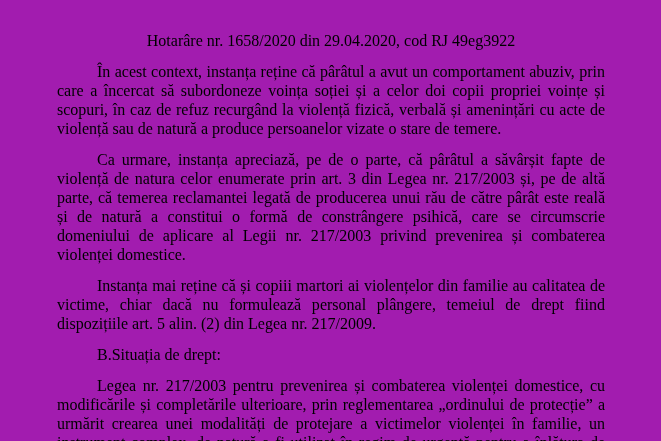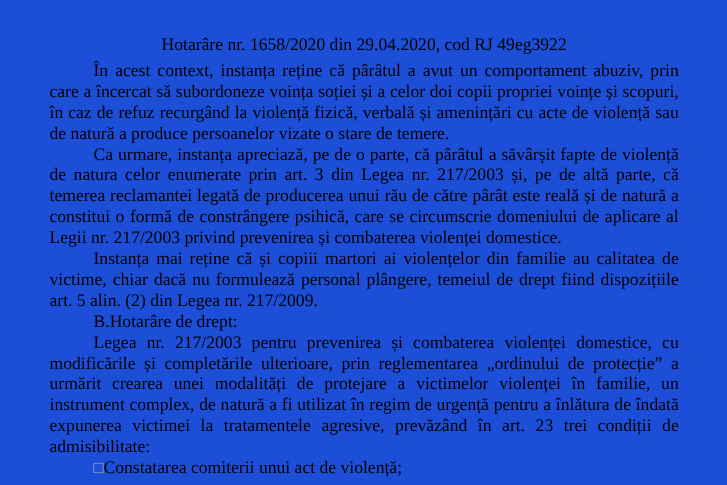--- a/index.html
+++ b/index.html
@@ -4,37 +4,37 @@
 <style>
   html, body {
     margin: 0;
     padding: 0;
     background: #ffffff;
   }
   .page {
     width: 661px;
     height: 441px;
     box-sizing: border-box;
-    background: #1d4ed8;
+    background: #a21caf;
     padding: 31px 44px 0 45px;
     font-family: "Liberation Serif", "DejaVu Serif", serif;
     font-size: 16px;
     line-height: 19px;
     color: #000000;
     overflow: hidden;
   }
   .header {
     text-align: center;
     margin-bottom: 5px;
   }
   .header .title-line {
     white-space: nowrap;
   }
   .body-text p {
-    margin: 0;
+    margin: 12px;
     text-align: justify;
     text-indent: 40px;
   }
   .bullet-line {
     text-align: left;
   }
   .box-glyph {
     color: #b3b3b3;
     font-size: 15px;
   }
@@ -49,21 +49,21 @@
   </div>
 
   <div class="body-text">
 
     <p><span>În acest context, instanța reține că pârâtul a avut un comportament abuziv, prin care a încercat să subordoneze voința soției și a celor doi copii propriei voințe și scopuri, în caz de refuz recurgând la violență fizică, verbală și amenințări cu acte de violență sau de natură a produce persoanelor vizate o stare de temere.</span></p>
 
     <p><span>Ca urmare, instanța apreciază, pe de o parte, că pârâtul a săvârșit fapte de violență de natura celor enumerate prin art. 3 din Legea nr. 217/2003 și, pe de altă parte, că temerea reclamantei legată de producerea unui rău de către pârât este reală și de natură a constitui o formă de constrângere psihică, care se circumscrie domeniului de aplicare al Legii nr. 217/2003 privind prevenirea și combaterea violenței domestice.</span></p>
 
     <p><span>Instanța mai reține că și copiii martori ai violențelor din familie au calitatea de victime, chiar dacă nu formulează personal plângere, temeiul de drept fiind dispozițiile art. 5 alin. (2) din Legea nr. 217/2009.</span></p>
 
-    <p><span>B.Hotarâre de drept:</span></p>
+    <p><span>B.Situația de drept:</span></p>
 
     <p><span>Legea nr. 217/2003 pentru prevenirea și combaterea violenței domestice, cu modificările și completările ulterioare, prin reglementarea „ordinului de protecție” a urmărit crearea unei modalități de protejare a victimelor violenței în familie, un instrument complex, de natură a fi utilizat în regim de urgență pentru a înlătura de îndată expunerea victimei la tratamentele agresive, prevăzând în art. 23 trei condiții de admisibilitate:</span></p>
 
     <p class="bullet-line"><span class="box-glyph">□</span><span>Constatarea comiterii unui act de violență;</span></p>
 
   </div>
 
 </div>
 
 </body></html>

